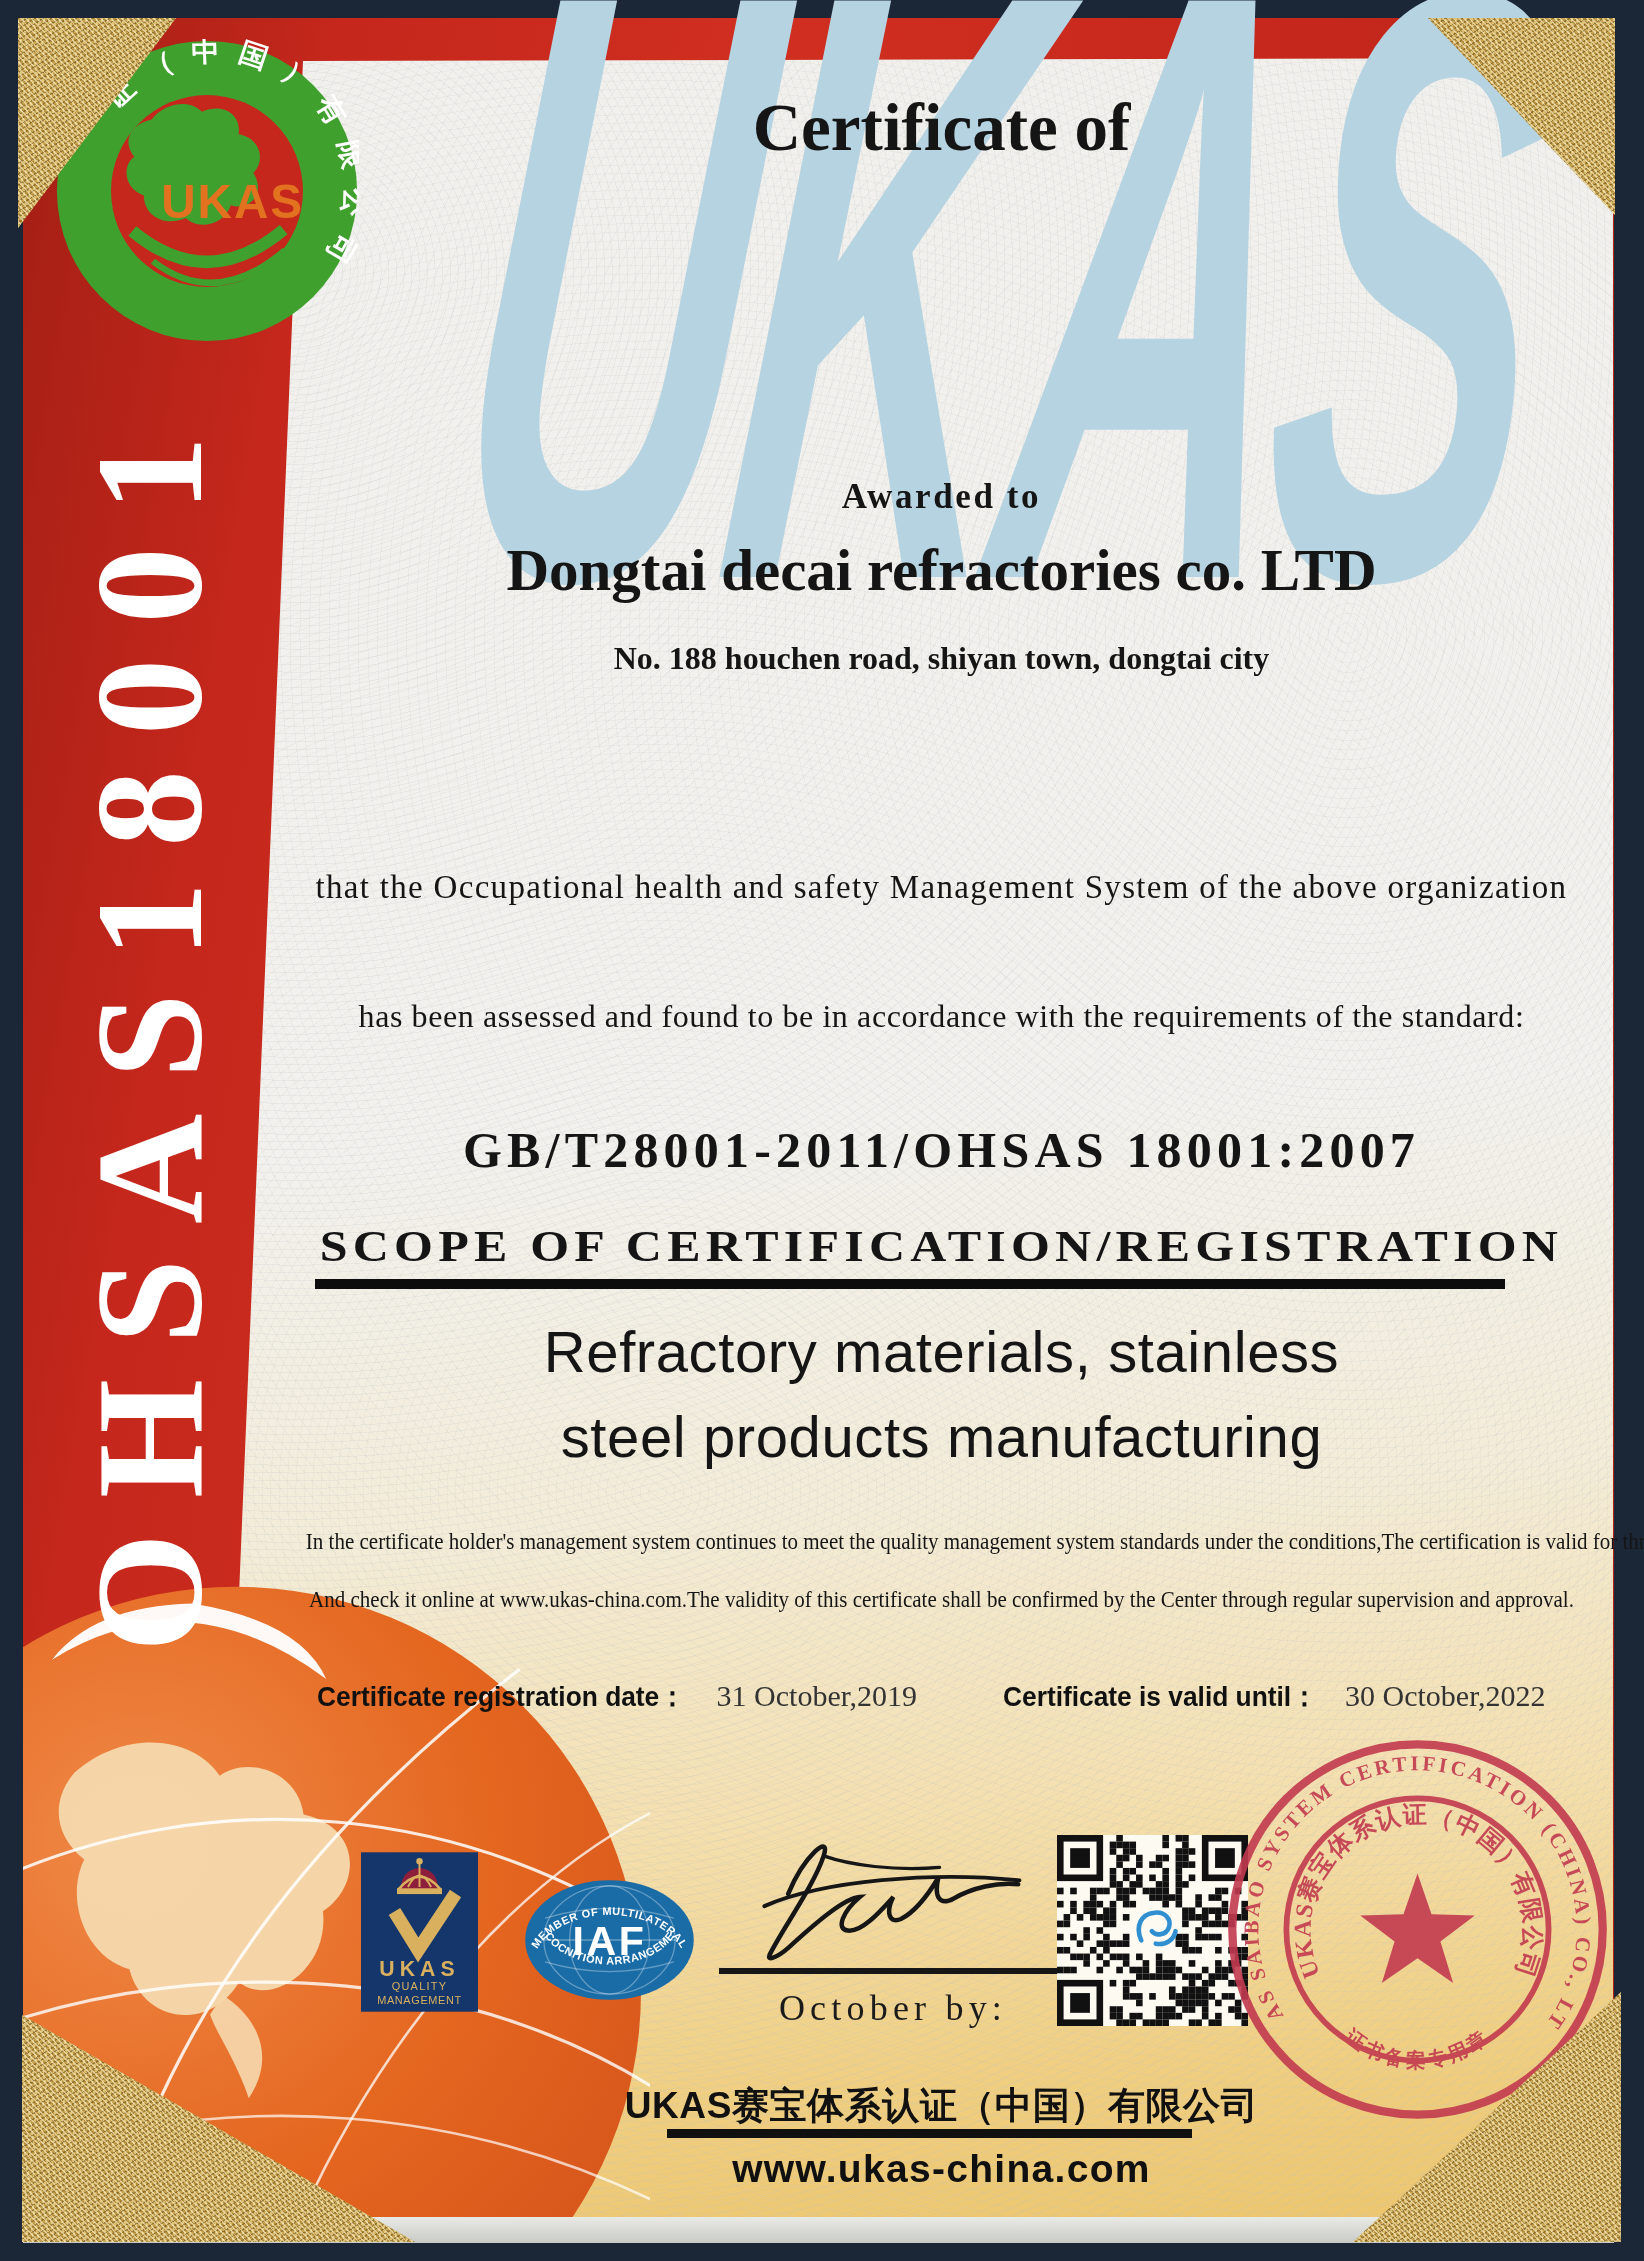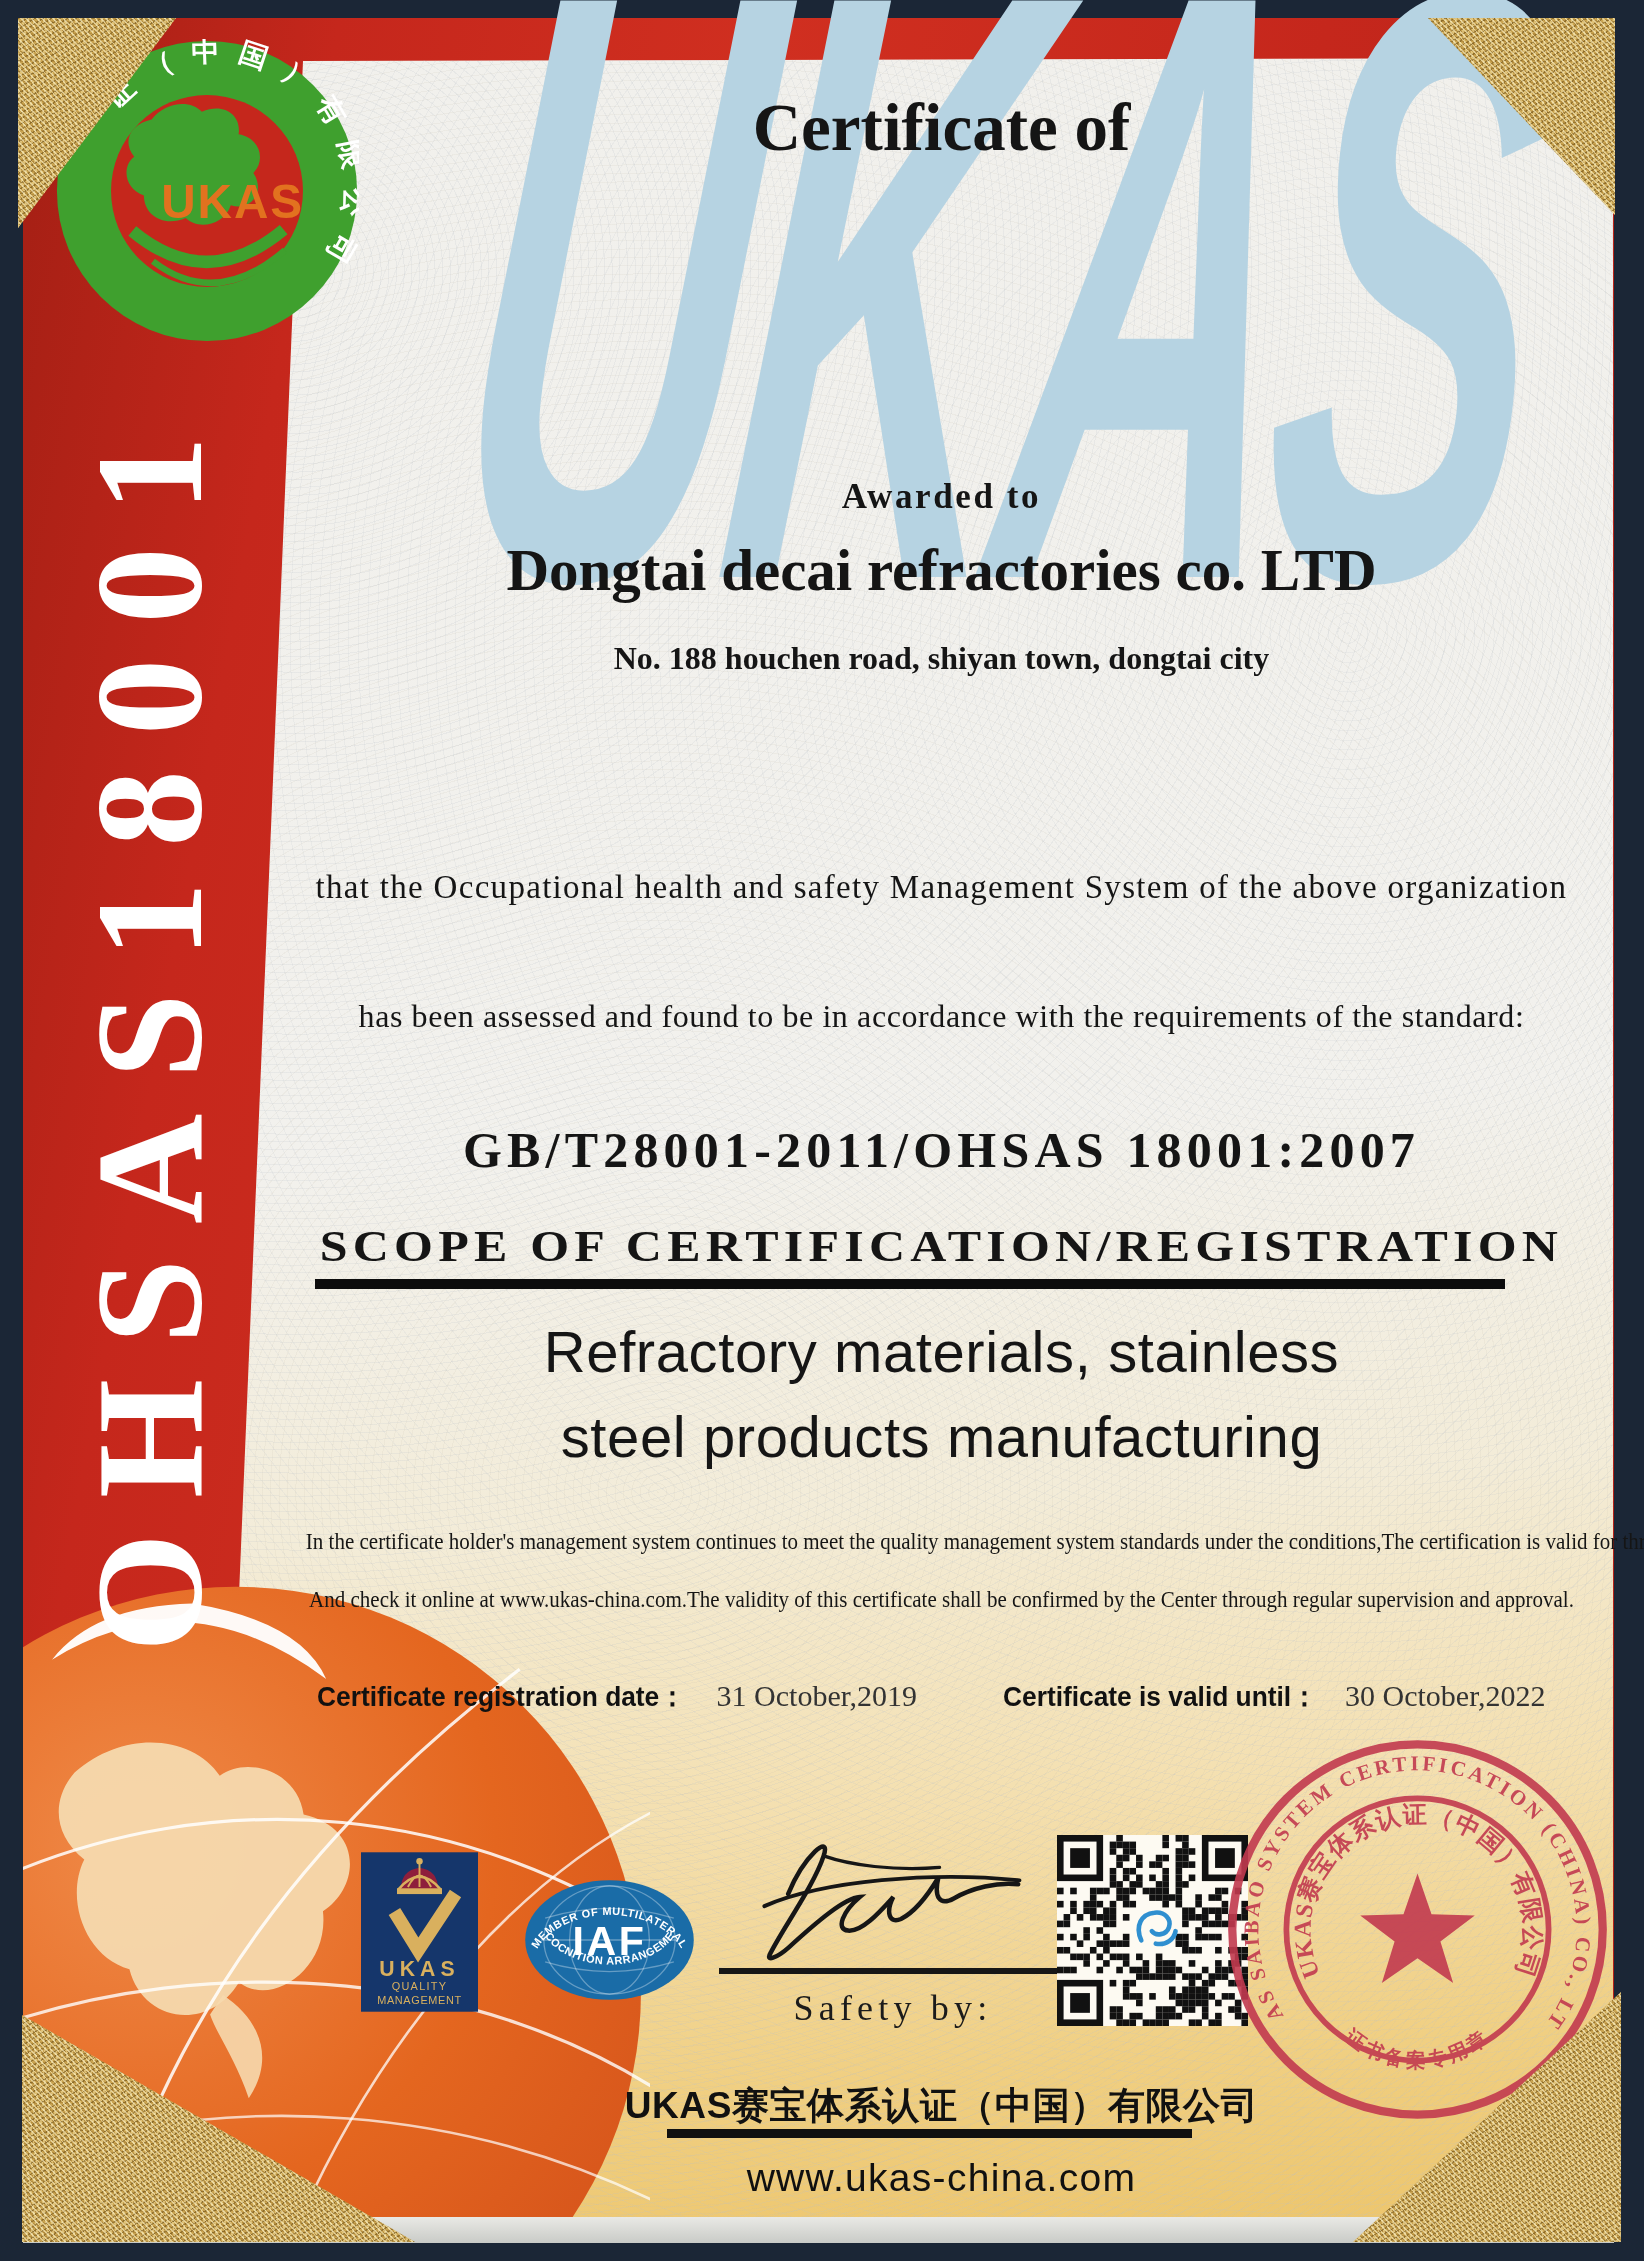--- a/index.html
+++ b/index.html
@@ -73,21 +73,21 @@
   .sig{left:727px;top:1826px;width:306px;height:139px;z-index:6;}
   .sigline{left:719px;top:1968px;width:348px;height:5.8px;background:#161616;z-index:6;}
   .signedby{left:706px;top:1987px;width:374px;text-align:center;font-size:36px;letter-spacing:5.2px;color:#1b1b1b;z-index:6;}
   .qr{left:1057px;top:1835px;width:191px;height:191px;z-index:6;}
   .seal{left:1217px;top:1729px;width:401px;height:401px;z-index:7;opacity:.9;}
   .logo-badge{left:55px;top:39px;width:304px;height:304px;z-index:5;}
   .globe{left:23px;top:1566px;width:627px;height:653px;z-index:3;}
 
   .footer-cn{top:2081px;font-size:37px;font-weight:bold;font-family:"Liberation Sans",sans-serif;color:#111;z-index:6;letter-spacing:0.6px;}
   .footer-line{left:667px;top:2129px;width:525px;height:9px;background:#101010;z-index:6;}
-  .footer-web{top:2147px;font-size:39px;font-weight:normal;font-family:"Liberation Sans",sans-serif;color:#101010;z-index:6;letter-spacing:1.3px;margin-top:9px;}
+  .footer-web{top:2147px;font-size:39px;font-weight:bold;font-family:"Liberation Sans",sans-serif;color:#101010;z-index:6;letter-spacing:1.3px;}
 </style>
 </head>
 <body>
 
 <div class="canvas">
 
   <div class="abs red-field"></div>
   <div class="abs pale-strip"></div>
 
   <div class="abs panel"></div>
@@ -199,21 +199,21 @@
   </svg>
 
   <svg class="abs sig" viewBox="0 0 475 215">
     <g stroke="#161616" fill="none" stroke-linecap="round">
       <path stroke-width="7" d="M95,105 C120,45 162,10 150,46 C136,90 86,160 68,196 C58,212 78,204 96,188 C140,148 182,112 206,110 C180,132 168,160 188,162 C210,164 238,132 258,110 C246,134 252,152 270,144 C294,132 316,100 328,80 C321,110 330,124 352,112 C380,96 420,86 452,90"></path>
       <path stroke-width="6" d="M58,124 C150,84 320,70 454,84"></path>
       <path stroke-width="5" d="M150,46 C190,60 260,70 330,64"></path>
     </g>
   </svg>
   <div class="abs sigline"></div>
-  <div class="abs signedby">Safety by:</div>
+  <div class="abs signedby">October by:</div>
 
   <svg id="qrsvg" class="abs qr" viewBox="0 0 290 290">
       <rect width="290" height="290" fill="#fdfaf2"></rect>
       <rect x="90" y="0" width="10" height="10" fill="#111"></rect>
       <rect x="160" y="0" width="10" height="10" fill="#111"></rect>
       <rect x="180" y="0" width="10" height="10" fill="#111"></rect>
       <rect x="190" y="0" width="10" height="10" fill="#111"></rect>
       <rect x="80" y="10" width="10" height="10" fill="#111"></rect>
       <rect x="90" y="10" width="10" height="10" fill="#111"></rect>
       <rect x="100" y="10" width="10" height="10" fill="#111"></rect>

